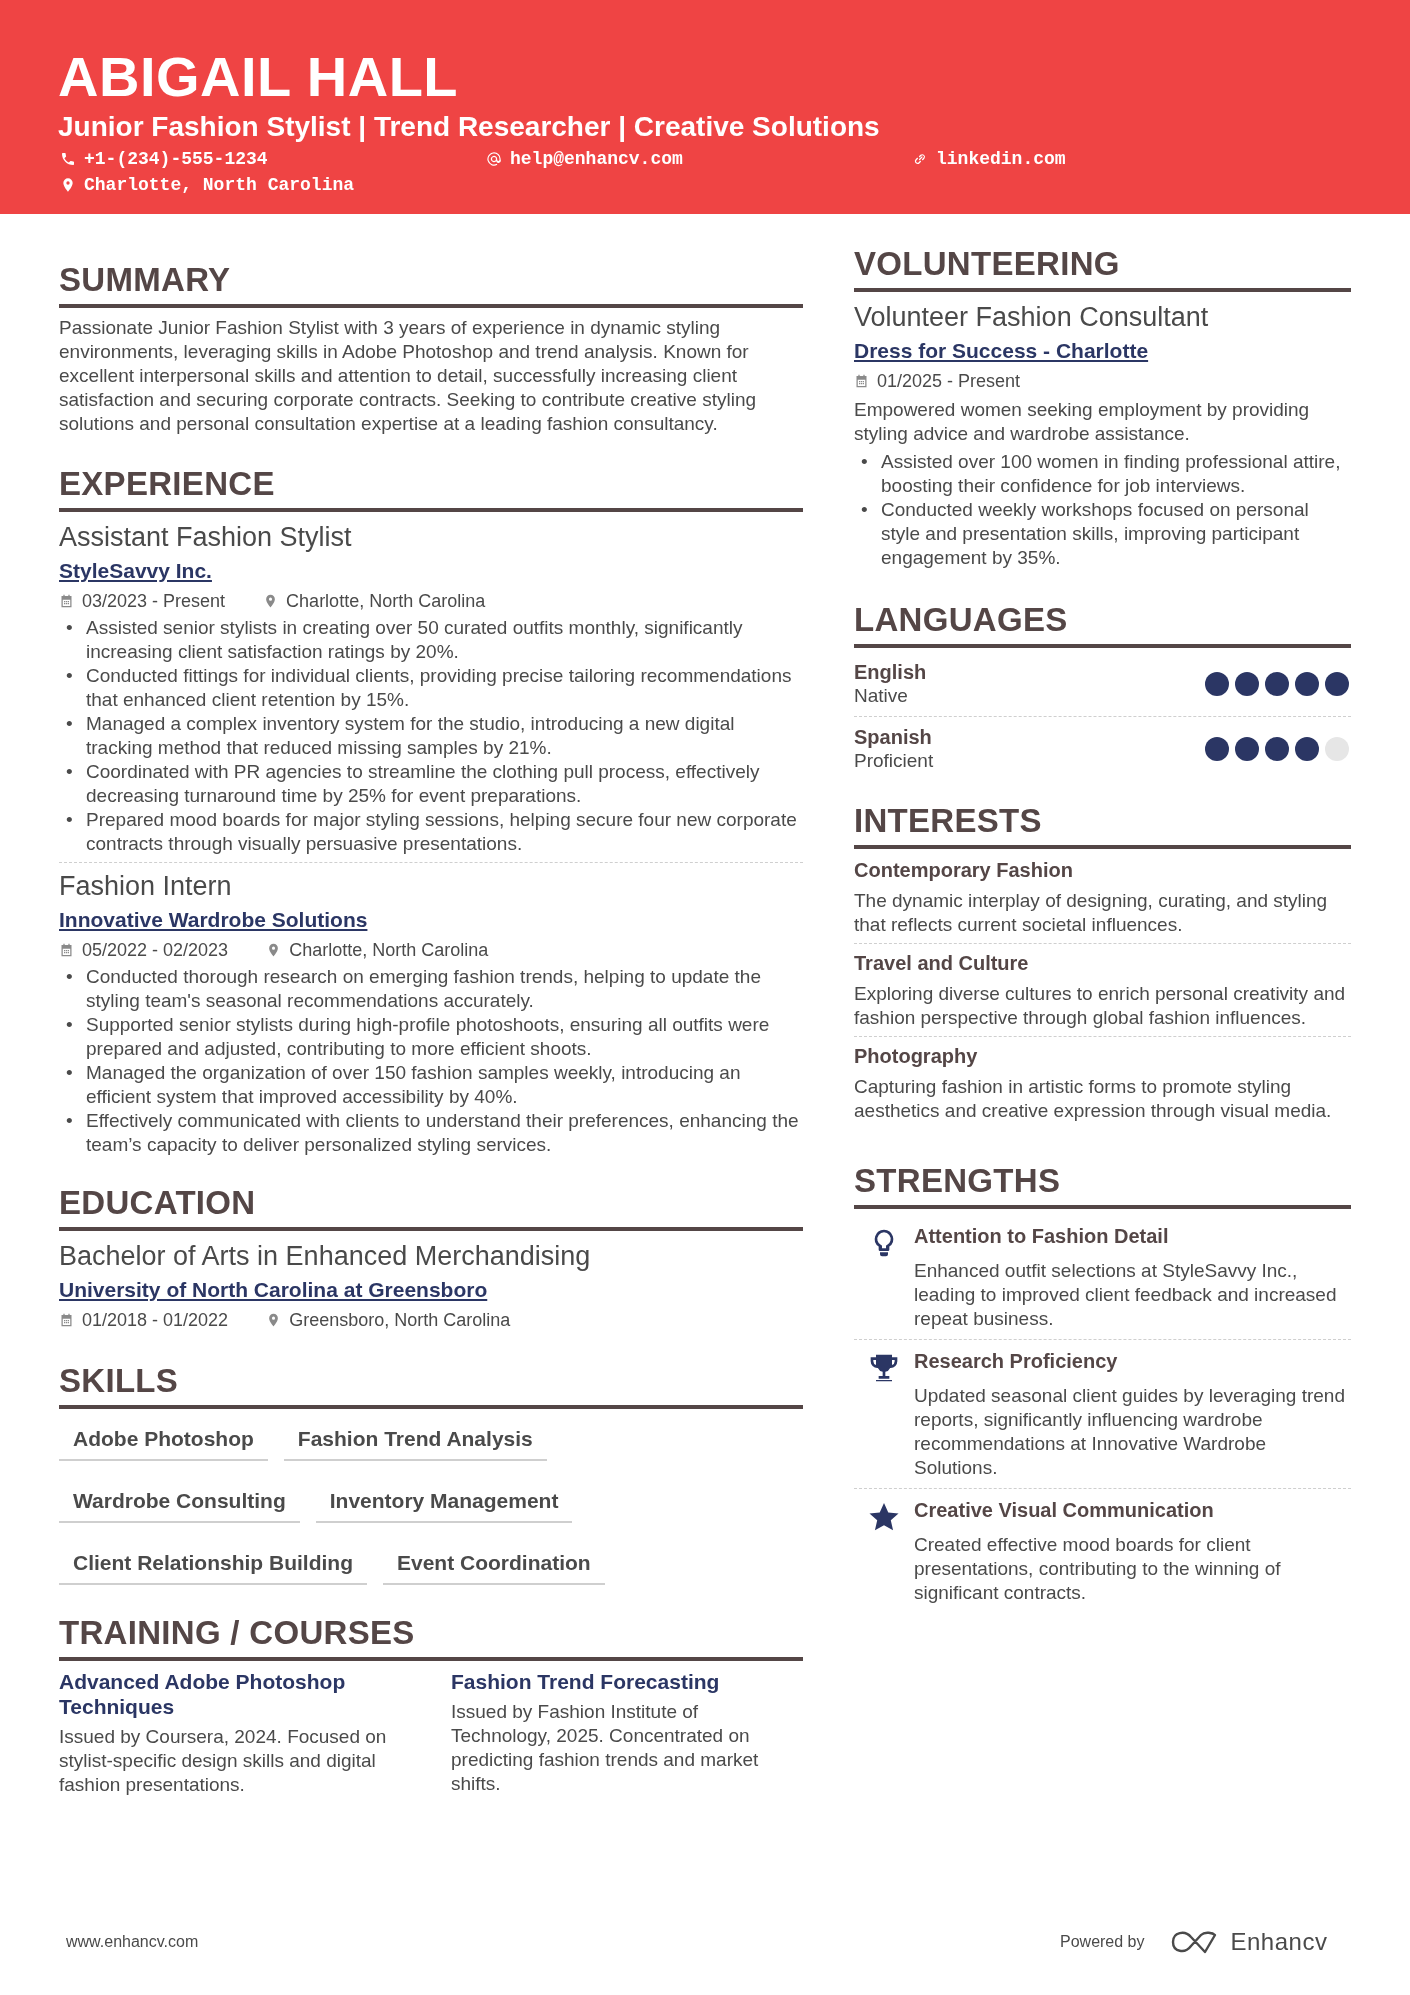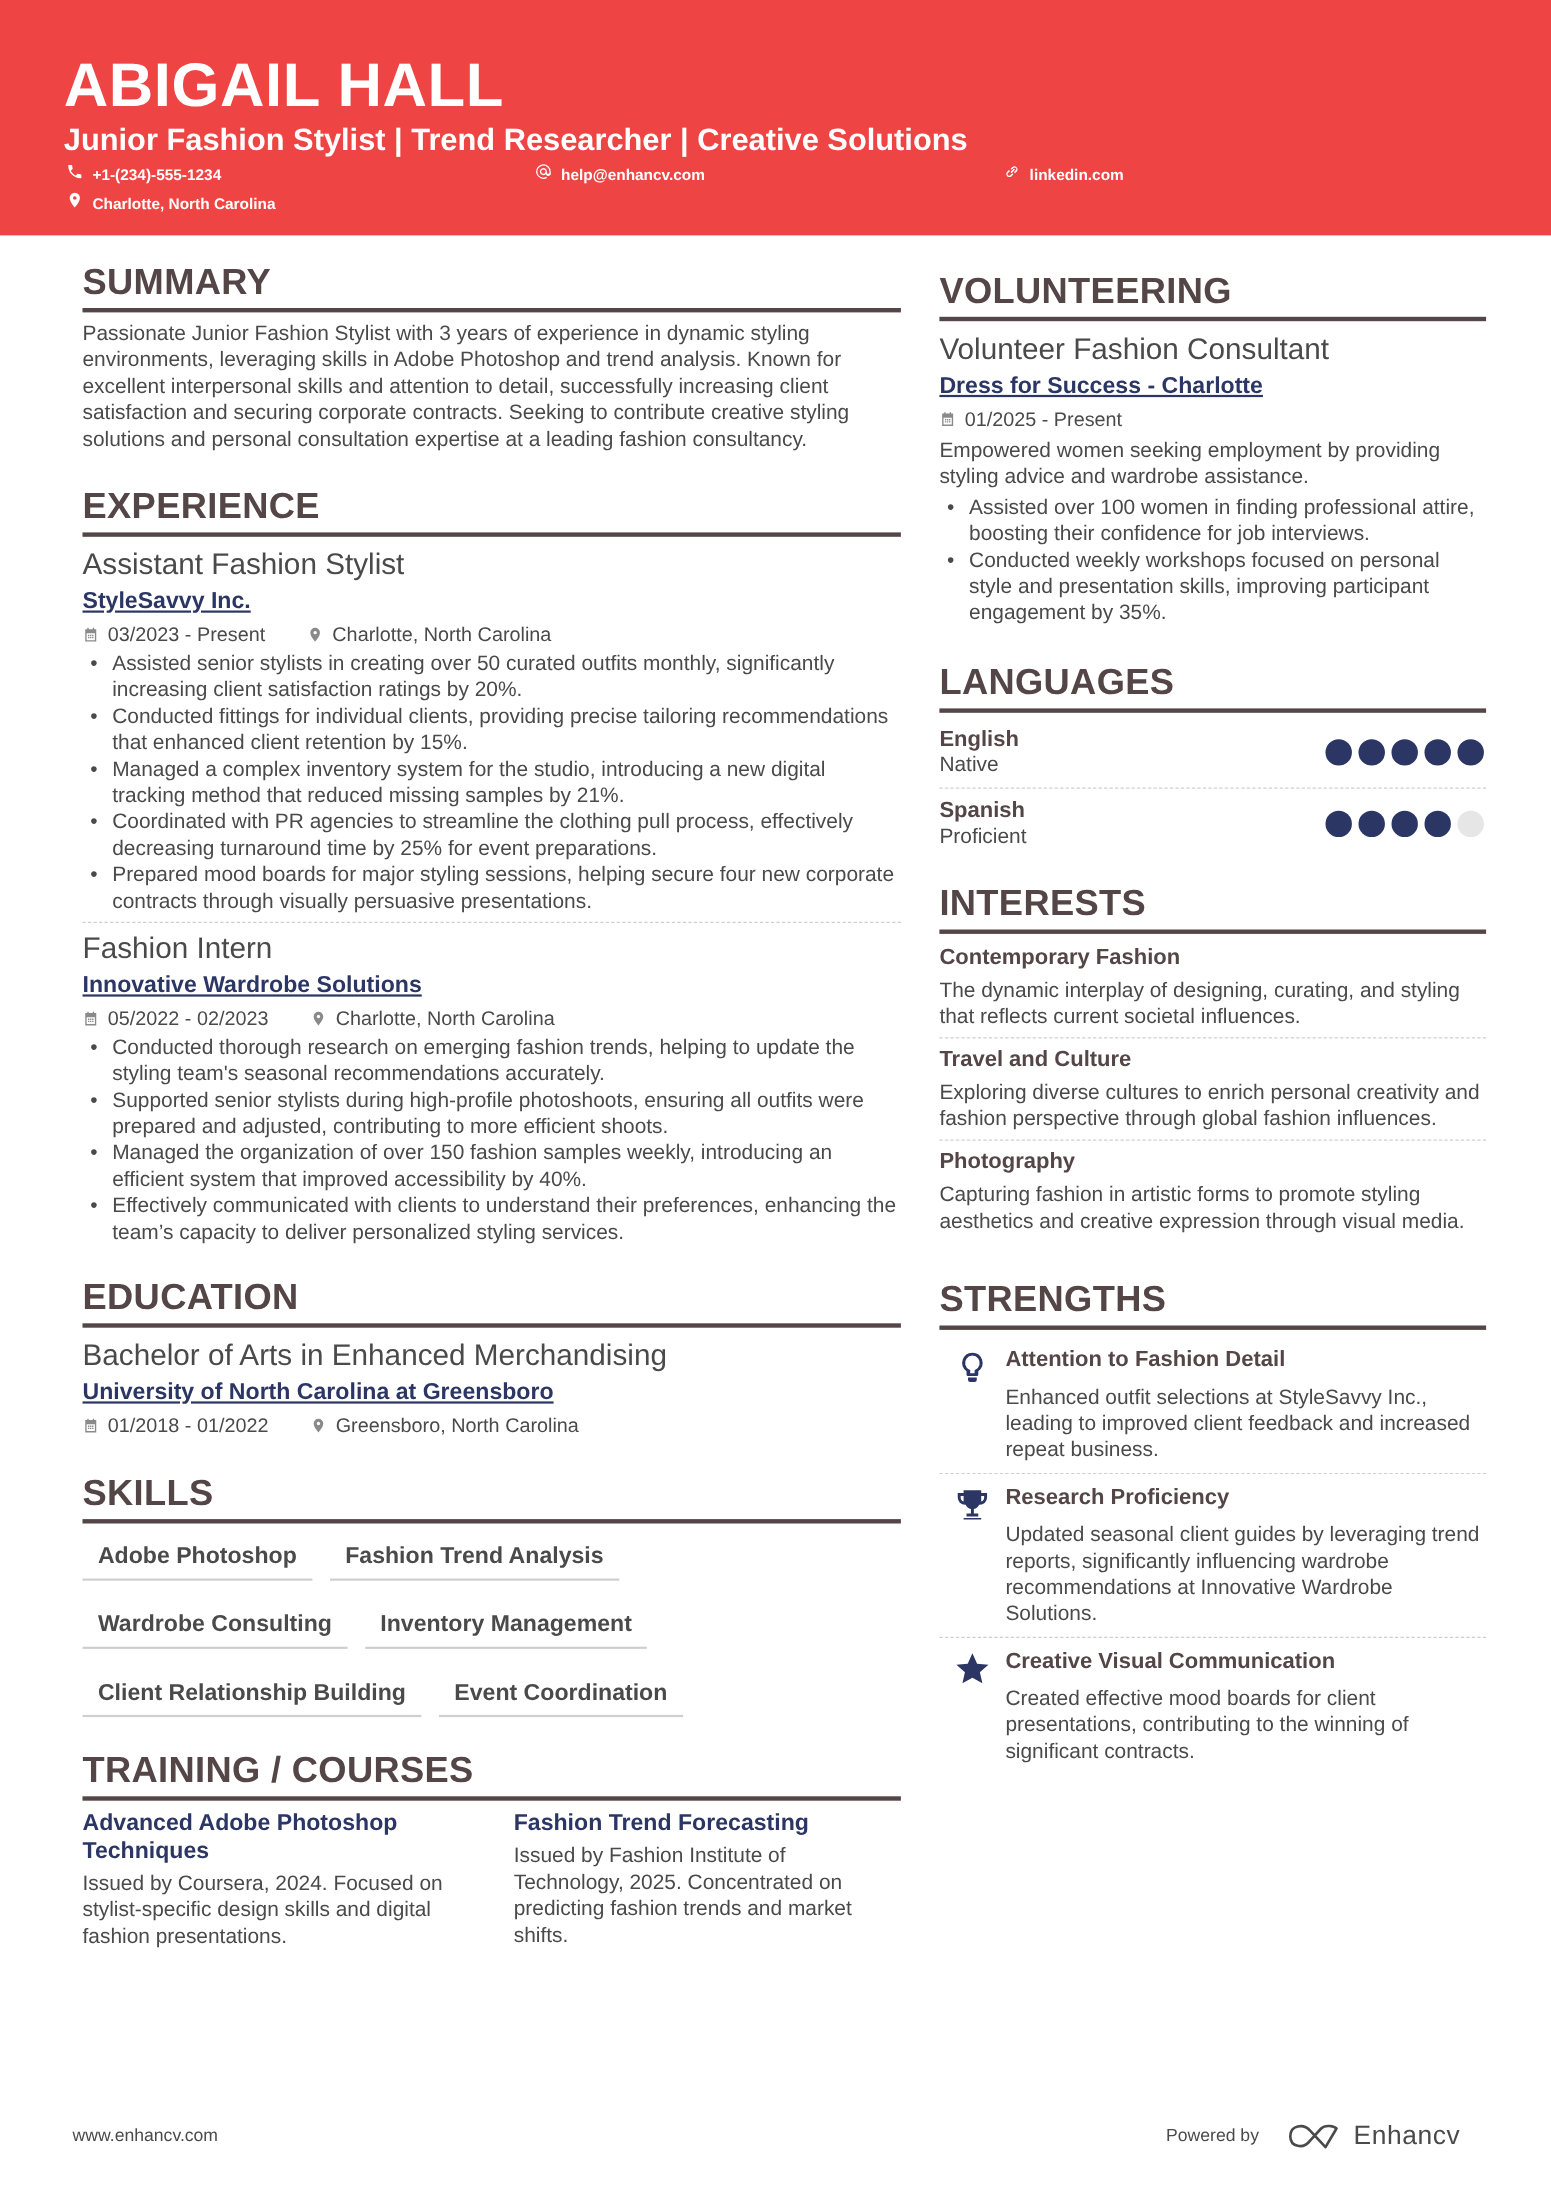--- a/index.html
+++ b/index.html
@@ -2,24 +2,24 @@
 <html><head>
 <meta charset="utf-8">
 <style>
   * { box-sizing: border-box; margin: 0; padding: 0; }
   html, body { width: 1410px; height: 1995px; background: #ffffff; overflow: hidden; }
   body { font-family: "Liberation Sans", "DejaVu Sans", sans-serif; color: #4a4a4a; position: relative; }
 
   .header { position: absolute; left: 0; top: 0; width: 1410px; height: 214px; background: #ef4444; color: #ffffff; }
   .header .name { position: absolute; left: 58px; top: 44px; font-size: 56px; font-weight: 700; letter-spacing: 0.5px; line-height: 66px; }
   .header .title { position: absolute; left: 58px; top: 109px; font-size: 28px; font-weight: 700; line-height: 36px; }
-  .contact { position: absolute; font-size: 14px; font-weight: 700; line-height: 22px; display: flex; align-items: flex-start; gap: 8px; }
+  .contact { position: absolute; font-size: 18px; font-weight: 700; line-height: 22px; display: flex; align-items: center; gap: 8px; font-family: Liberation Mono, monospace; }
   .contact svg { width: 16px; height: 16px; fill: #ffffff; }
 
-  .col-left { position: absolute; left: 59px; top: 236px; width: 744px; margin-left: 16px; }
+  .col-left { position: absolute; left: 59px; top: 260px; width: 744px; }
   .col-right { position: absolute; left: 854px; top: 244px; width: 497px; }
 
   .section-title { font-size: 33px; font-weight: 700; color: #544646; line-height: 40px; letter-spacing: 0.3px; }
   .section-rule { height: 4px; background: #544646; margin-top: 4px; margin-bottom: 8px; }
 
   .body-text { font-size: 19px; line-height: 24px; color: #4a4a4a; }
 
   .role { font-size: 27px; line-height: 34px; color: #4a4a4a; }
   .company { font-size: 21px; font-weight: 700; color: #2b3664; line-height: 30px; margin-top: 2px; text-decoration: underline; }
   .meta { font-size: 18px; color: #4a4a4a; line-height: 26px; display: flex; align-items: center; gap: 8px; margin-top: 2px; }

